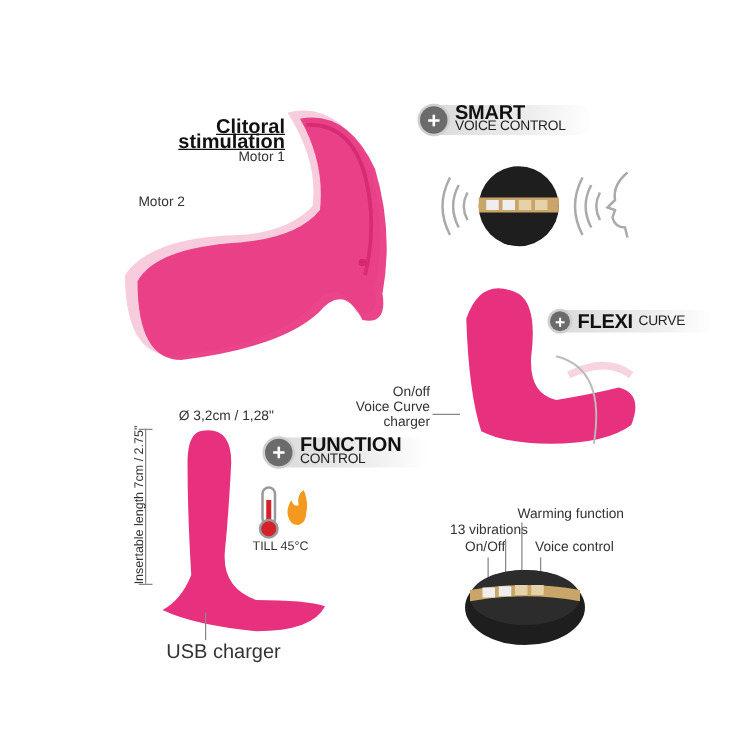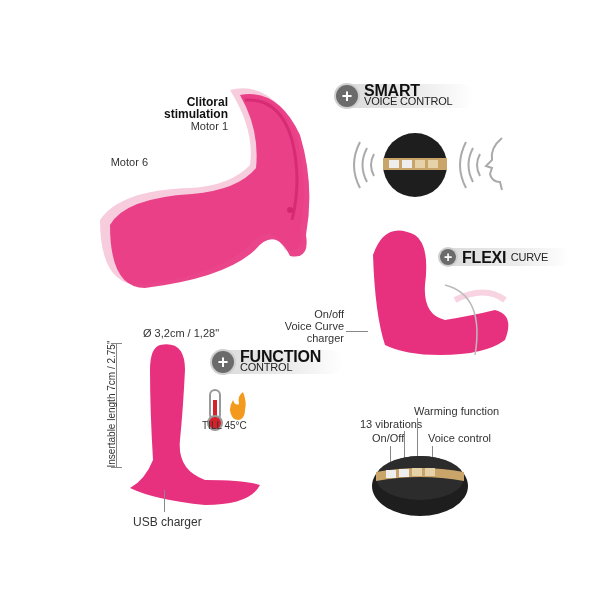--- a/index.html
+++ b/index.html
@@ -1,19 +1,19 @@
 <!DOCTYPE html>
 <html><head>
 <meta charset="utf-8">
 <style>
   html, body { margin:0; padding:0; background:#ffffff; }
   body { width:600px; height:600px; position:relative; overflow:hidden; font-family:"Liberation Sans", sans-serif; color:#222; }
   .abs { position:absolute; }
   .lbl { font-size:11px; line-height:12px; color:#333; }
-  .lbl-b { font-weight:bold; font-size:12px; line-height:12px; color:#111; }
+  .lbl-b { font-weight:bold; font-size:16px; line-height:12px; color:#111;text-decoration:underline; }
   .right { text-align:right; }
   .badge { display:flex; align-items:center; height:24px; padding-right:22px; border-radius:12px;
            background:linear-gradient(90deg,#d9d9d9 0%, #ececec 60%, rgba(255,255,255,0) 100%); }
   .badge .plus { width:22px; height:22px; border-radius:50%; background:#6b6b6b; color:#fff; font-weight:bold;
                  font-size:18px; line-height:22px; text-align:center; margin-right:6px; box-shadow:0 0 0 2px #cfcfcf; }
   .badge .t1 { font-weight:bold; font-size:16px; line-height:11px; color:#111; letter-spacing:-0.2px; }
   .badge .t2 { font-size:11px; line-height:11px; color:#222; letter-spacing:-0.2px; }
   .line { position:absolute; background:#888; }
   .pink { fill:#e8317e; }
 </style>
@@ -27,21 +27,21 @@
   <path d="M165 30 Q200 28 212 70 Q222 110 212 150" fill="none" stroke="#c4185f" stroke-width="3" opacity="0.5"></path>
   <circle cx="210" cy="140" r="3" fill="#c4185f" opacity="0.6"></circle>
 </svg>
 
 <div class="abs right" style="left:128px;top:96px;width:100px">
   <div class="lbl-b">Clitoral stimulation</div>
   <div class="lbl">Motor 1</div>
 </div>
 
 <div class="abs right" style="left:68px;top:156px;width:80px">
-  <div class="lbl">Motor 6</div>
+  <div class="lbl">Motor 2</div>
 </div>
 
 <div class="abs badge" style="left:336px;top:84px">
   <div class="plus">+</div>
   <div>
     <div class="t1">SMART</div>
     <div class="t2">VOICE CONTROL</div>
   </div>
 </div>
 
@@ -101,24 +101,24 @@
     <div class="t2">CONTROL</div>
   </div>
 </div>
 
 <svg class="abs" style="left:203px;top:388px" width="50" height="45">
   <rect x="7" y="2" width="10" height="30" rx="5" fill="#fff" stroke="#999" stroke-width="2"></rect>
   <rect x="10" y="12" width="4" height="20" fill="#d6202a"></rect>
   <circle cx="12" cy="35" r="7" fill="#d6202a" stroke="#999" stroke-width="2"></circle>
   <path d="M30 30 Q24 22 30 12 Q32 18 36 16 Q34 8 40 4 Q44 14 42 22 Q42 30 36 32 Q32 32 30 30Z" fill="#f39a1e"></path>
 </svg>
-<div class="abs lbl" style="left:202px;top:420px;font-size:10px">TILL 45°C</div>
+<div class="abs lbl" style="left:202px;top:432px;font-size:10px">TILL 45°C</div>
 
 <div class="line" style="left:164px;top:490px;width:1px;height:22px"></div>
-<div class="abs lbl" style="left:133px;top:516px;font-size:12px">USB charger</div>
+<div class="abs lbl" style="left:133px;top:516px;font-size:16px">USB charger</div>
 
 <div class="abs lbl" style="left:414px;top:405px">Warming function</div>
 <div class="abs lbl" style="left:360px;top:418px">13 vibrations</div>
 <div class="abs lbl" style="left:372px;top:432px">On/Off</div>
 <div class="abs lbl" style="left:428px;top:432px">Voice control</div>
 
 <div class="line" style="left:390px;top:446px;width:1px;height:18px"></div>
 <div class="line" style="left:404px;top:431px;width:1px;height:33px"></div>
 <div class="line" style="left:417px;top:418px;width:1px;height:46px"></div>
 <div class="line" style="left:432px;top:446px;width:1px;height:18px"></div>

